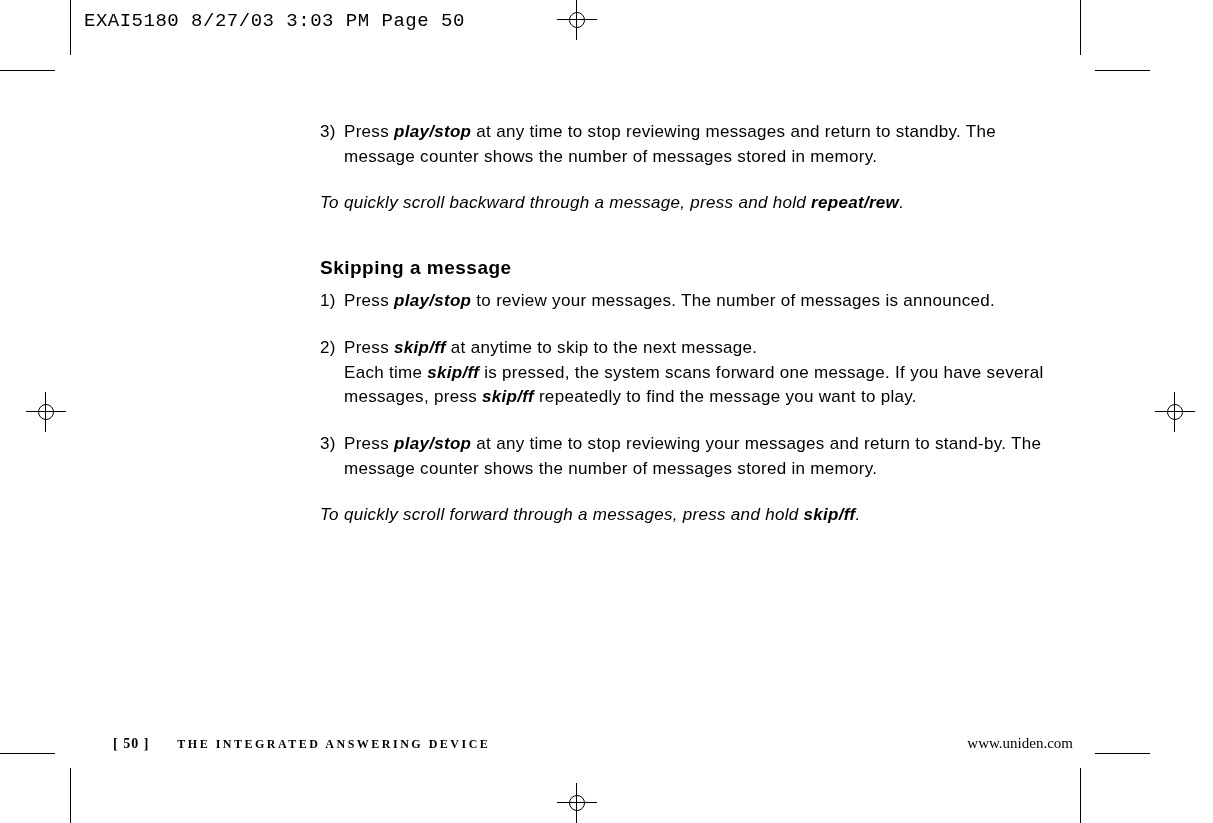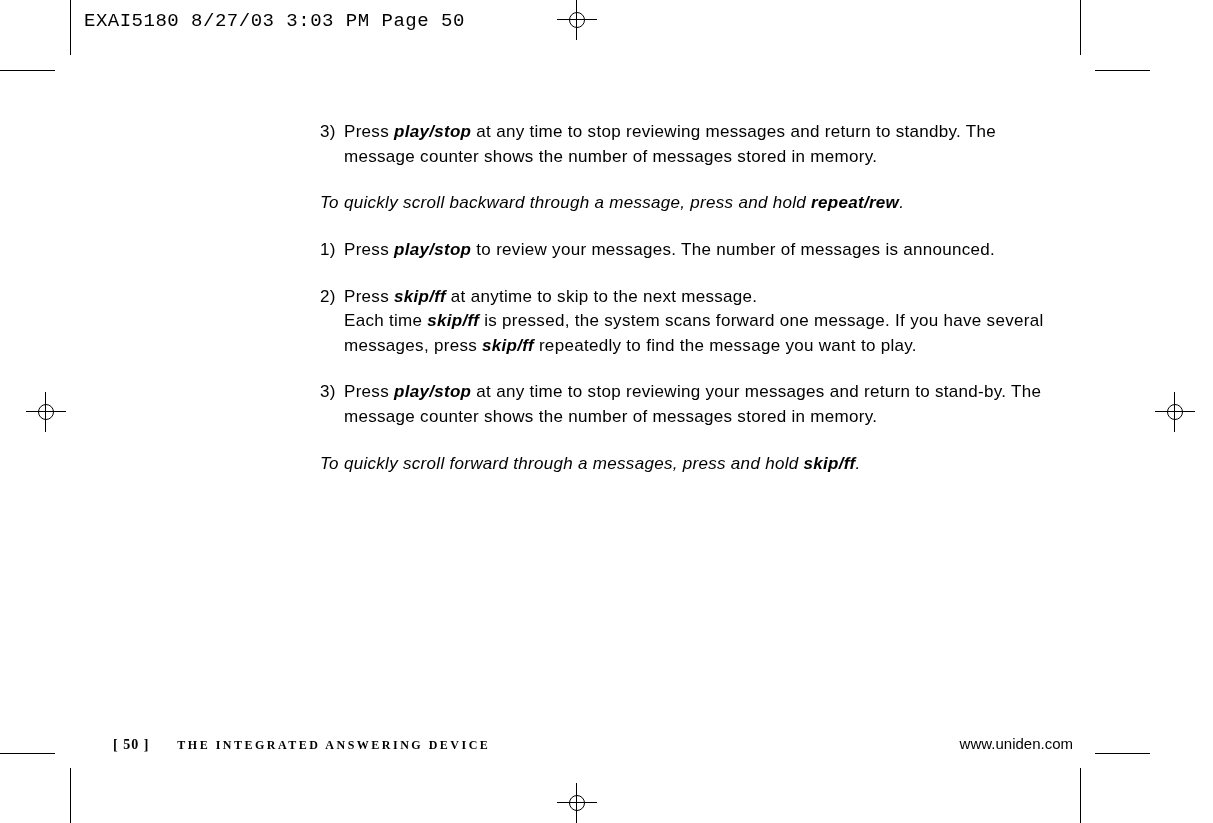--- a/index.html
+++ b/index.html
@@ -124,21 +124,21 @@
     margin-right: 28px;
   }
   .footer .section-title {
     font-family: Georgia, "Times New Roman", serif;
     font-weight: bold;
     letter-spacing: 2.5px;
     font-size: 12px;
   }
   .footer .url {
     margin-left: auto;
-    font-family: Liberation Sans, sans-serif;
+    font-family: Liberation Serif, serif;
     font-size: 15px;
   }
 </style>
 </head>
 <body>
 
 <div class="crop tl-v"></div>
 <div class="crop tl-h"></div>
 <div class="crop tr-v"></div>
 <div class="crop tr-h"></div>
@@ -176,20 +176,21 @@
     <div class="num">3)</div>
     <div class="body">
       <span>Press </span><span class="bi">play/stop</span><span> at any time to stop reviewing messages and return to standby. The message counter shows the number of messages stored in memory.</span>
     </div>
   </div>
 
   <p class="note">
     <span>To quickly scroll backward through a message, press and hold </span><span class="bi">repeat/rew</span><span>.</span>
   </p>
 
+  <h2 class="section">Skipping a message</h2>
 
   <div class="step">
     <div class="num">1)</div>
     <div class="body">
       <span>Press </span><span class="bi">play/stop</span><span> to review your messages. The number of messages is announced.</span>
     </div>
   </div>
 
   <div class="step">
     <div class="num">2)</div>

